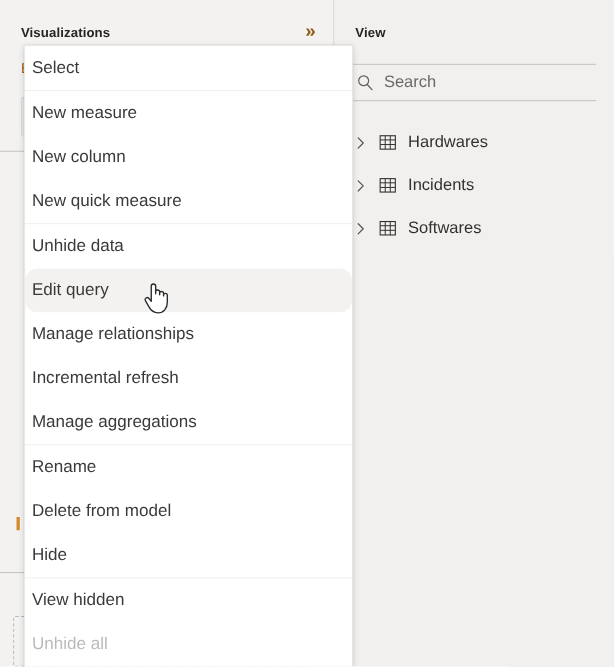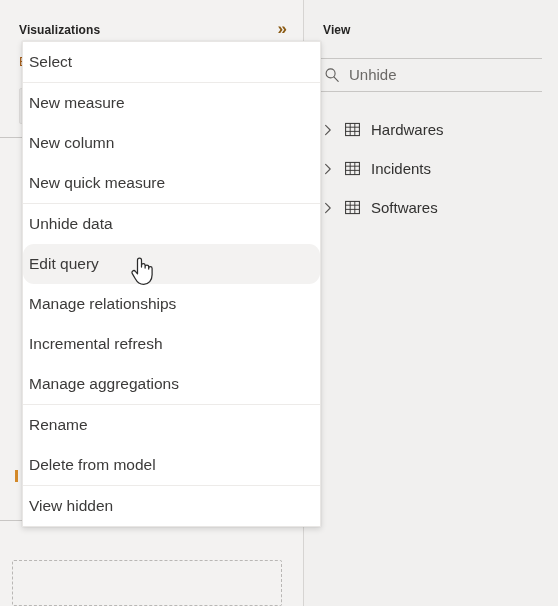--- a/index.html
+++ b/index.html
@@ -241,21 +241,21 @@
   </div>
 
   <div class="pane pane-data">
     <div class="pane-title">View</div>
 
     <div class="search-box">
       <svg class="search-icon" viewBox="0 0 16 16" fill="none">
         <circle cx="6.6" cy="6.4" r="4.5" stroke="currentColor" stroke-width="1.1"></circle>
         <line x1="9.9" y1="9.8" x2="14.2" y2="14.4" stroke="currentColor" stroke-width="1.1" stroke-linecap="round"></line>
       </svg>
-      <span class="search-placeholder">Unhide</span>
+      <span class="search-placeholder">Search</span>
     </div>
 
     <div class="tree">
 
       <div class="tree-item">
         <svg class="chevron" viewBox="0 0 12 12">
           <path d="M3.6 1.4 L8.2 6 L3.6 10.6" fill="none" stroke="currentColor" stroke-width="1.1" stroke-linecap="round" stroke-linejoin="round"></path>
         </svg>
         <svg class="table-icon" viewBox="0 0 17 17">
           <rect x="1.6" y="2.4" width="13.8" height="12.2" fill="none" stroke="currentColor" stroke-width="1"></rect>
@@ -307,19 +307,21 @@
     <div class="menu-item">New quick measure</div>
     <div class="menu-separator"></div>
     <div class="menu-item">Unhide data</div>
     <div class="menu-item highlighted">Edit query</div>
     <div class="menu-item">Manage relationships</div>
     <div class="menu-item">Incremental refresh</div>
     <div class="menu-item">Manage aggregations</div>
     <div class="menu-separator"></div>
     <div class="menu-item">Rename</div>
     <div class="menu-item">Delete from model</div>
+    <div class="menu-item">Hide</div>
     <div class="menu-separator"></div>
     <div class="menu-item">View hidden</div>
+    <div class="menu-item disabled">Unhide all</div>
   </div>
 
 <svg id="hand-cursor" viewBox="0 0 26 32">
   <path d="M8.5 13.5 V5.2 a2 2 0 0 1 4 0 V12 v-1.6 a1.8 1.8 0 0 1 3.6 0 V13 v-1.2 a1.8 1.8 0 0 1 3.6 0 V14 v-0.6 a1.7 1.7 0 0 1 3.4 0 v6.4 c0 5.6 -3.4 9.6 -8.4 9.6 c-4.6 0 -6.6 -2.2 -8.4 -5.6 L3.3 18.6 a1.9 1.9 0 0 1 3.1 -2.2 l2.1 2.4 z" fill="#ffffff" stroke="#2b2b2b" stroke-width="1.25" stroke-linejoin="round"></path>
 </svg>
 
 </body></html>

